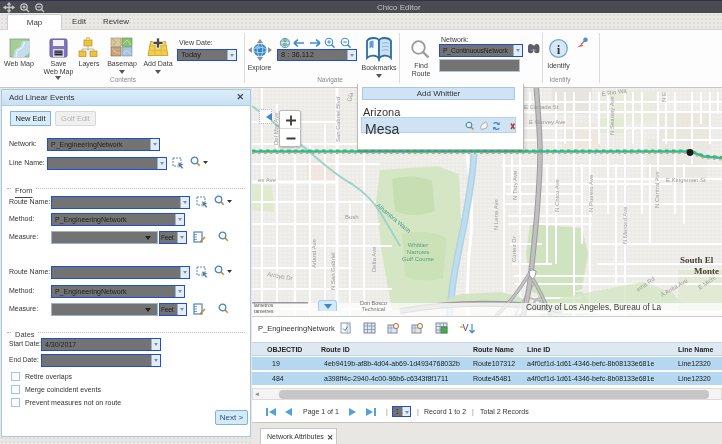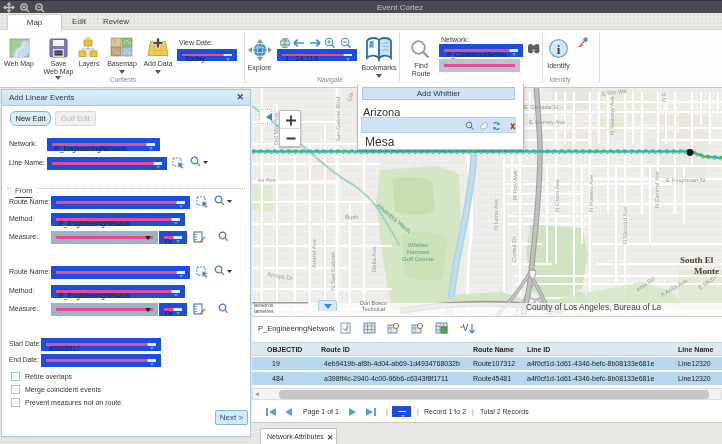--- a/index.html
+++ b/index.html
@@ -9,21 +9,21 @@
 #titlebar{position:absolute;left:0;top:0;width:722px;height:13px;background:#4a4a51;border-top:1px solid #31314e;}
 #titlebar .ttl{position:absolute;left:377px;top:1px;width:100px;text-align:left;color:#c2c2c8;font-size:8px;line-height:12px;}
 #tabbar{position:absolute;left:0;top:13px;width:722px;height:17px;background:#ebe9e6;
  background-image:radial-gradient(#dedcd8 .8px,transparent .8px);background-size:4px 4px;border-bottom:1px solid #d6d4d1;z-index:6;}
 .tab{position:absolute;top:1px;height:16px;font-size:8px;color:#3a3a3a;text-align:center;line-height:16px;}
 .tab.active{background:#fff;border:1px solid #cfcdca;border-bottom:none;border-radius:2px 2px 0 0;}
 #ribbon{position:absolute;left:0;top:30px;width:722px;height:58px;background:#fdfdfd;border-bottom:1px solid #c9c7c4;z-index:5;}
 .rlbl{position:absolute;font-size:7px;color:#3c3c3c;text-align:center;line-height:7.5px;}
 .rgrp{position:absolute;top:46px;font-size:6.5px;color:#8a8a8a;text-align:center;}
 .rsep{position:absolute;top:3px;height:50px;width:1px;background:#dddbd8;}
-.combo{position:absolute;background:#ec4899;border:5px solid #1d4ed8;font-size:7px;color:#222;}
+.combo{position:absolute;background:#737373;border:1px solid #1d4ed8;font-size:7px;color:#222;}
 .combo .cbtn{position:absolute;right:0;top:0;bottom:0;width:9px;background:#e4edf4;border-left:1px solid #9ab4c8;}
 .combo .cbtn:after{content:"";position:absolute;left:1.5px;top:4px;border:2.5px solid transparent;border-top:3.5px solid #7a93a8;}
 .combo .cval{position:absolute;left:3px;top:0;right:12px;white-space:nowrap;overflow:hidden;}
 .dda{position:absolute;width:0;height:0;border:3px solid transparent;border-top:4px solid #555;}
 .flbl{position:absolute;font-size:7px;color:#333;white-space:nowrap;}
 .fsep{position:absolute;left:5px;width:238px;height:9px;font-size:7.5px;color:#444;}
 .fsep span{background:#fff;padding:0 3px;position:relative;top:-3px;margin-left:5px;}
 .fsep{border-top:1px dotted #b8b8b8;margin-top:4px;}
 .chk{position:absolute;width:9px;height:9px;background:#fff;border:1px solid #9ec4e0;}
 .cval{line-height:11px;}
@@ -38,21 +38,21 @@
    <path d="M6 1.5 L6 9.5 M2 5.5 L10 5.5"></path>
    <path d="M4.5 3 L6 1 L7.5 3 M4.5 8 L6 10 L7.5 8 M3 4 L1 5.5 L3 7 M9 4 L11 5.5 L9 7"></path>
    <circle cx="21" cy="5" r="3.2"></circle>
         <path d="M23.5 7.5 L26 10"></path>
    <path d="M19.5 5 L22.5 5 M21 3.5 L21 6.5"></path>
    <circle cx="36" cy="5" r="3.2"></circle>
         <path d="M38.5 7.5 L41 10"></path>
    <path d="M34.5 5 L37.5 5"></path>
   </g>
  </svg>
- <div class="ttl">Event Cortez</div>
+ <div class="ttl">Chico Editor</div>
 </div>
 
 <div id="tabbar">
  <div class="tab active" style="left:7px;width:55px;">Map</div>
  <div class="tab" style="left:58px;width:42px;">Edit</div>
  <div class="tab" style="left:94px;width:44px;">Review</div>
 </div>
 
 <div id="ribbon">
  <svg class="abs" style="left:0;top:0" width="722" height="57" viewBox="0 0 722 57">
@@ -161,21 +161,21 @@
  <div class="dda" style="left:155px;top:40px;"></div>
  <div class="rlbl" style="left:179px;top:9px;width:42px;text-align:left;">View Date:</div>
  <div class="combo" style="left:177px;top:19px;width:60px;height:12px;">
       <div class="cval" style="line-height:10px;font-size:7.5px;">Today</div>
       <div class="cbtn"></div>
     </div>
  <div class="rgrp" style="left:80px;width:86px;">Contents</div>
  <div class="rsep" style="left:244px;"></div>
  <div class="rlbl" style="left:243px;top:34px;width:33px;">Explore</div>
  <div class="combo" style="left:277px;top:19px;width:80px;height:12px;">
-      <div class="cval" style="line-height:10px;font-size:7.5px;">1 : 24.113</div>
+      <div class="cval" style="line-height:10px;font-size:7.5px;">8 : 36.112</div>
       <div class="cbtn"></div>
     </div>
  <div class="rlbl" style="left:360px;top:34px;width:38px;">Bookmarks</div>
  <div class="dda" style="left:376px;top:44px;"></div>
  <div class="rgrp" style="left:290px;width:80px;">Navigate</div>
  <div class="rsep" style="left:399px;"></div>
  <div class="rlbl" style="left:406px;top:32px;width:30px;">Find<br>Route</div>
  <div class="rlbl" style="left:441px;top:6px;width:50px;text-align:left;">Network:</div>
  <div class="combo" style="left:439px;top:13.5px;width:84px;height:13px;">
       <div class="cval" style="line-height:11px;font-size:6.7px;letter-spacing:-.1px;">P_ContinuousNetwork</div>
@@ -323,21 +323,21 @@
  <div class="abs" style="left:66px;top:216px;width:19px;height:11px;background:#d5e9f9;border:1px solid #a8cbe6;border-bottom:none;border-radius:3px 3px 0 0;">
   <div style="position:absolute;left:5px;top:3px;width:0;height:0;border:4px solid transparent;border-top:5px solid #3e86c8;"></div>
  </div>
 </div>
 
 <div id="panel" class="abs" style="z-index:6;left:1px;top:89px;width:250px;height:348px;background:#fff;border:1px solid #a6c8e2;">
  <div class="abs" style="left:0;top:0;width:248px;height:16px;background:linear-gradient(#dcedfa,#c8e0f4);border-bottom:1px solid #aecde8;">
   <div class="abs" style="left:7px;top:3px;font-size:8px;color:#333;">Add Linear Events</div>
   <div class="abs" style="right:6px;top:2px;font-size:9px;color:#444;font-weight:bold;">✕</div>
  </div>
- <div class="abs" style="left:8px;top:21px;width:41px;height:15px;background:#d9ecfb;border:1px solid #7fb2dc;border-radius:6px;font-size:7.5px;color:#222;text-align:center;line-height:13px;">New Edit</div>
+ <div class="abs" style="left:8px;top:21px;width:41px;height:15px;background:#d9ecfb;border:1px solid #7fb2dc;border-radius:0;font-size:7.5px;color:#222;text-align:center;line-height:13px;">New Edit</div>
  <div class="abs" style="left:53px;top:21px;width:41px;height:15px;background:#f0f0f0;border:1px solid #d8d8d8;border-radius:2px;font-size:7.5px;color:#b4b4b4;text-align:center;line-height:13px;">Golf Edit</div>
  <div class="flbl" style="left:7px;top:50px;">Network:</div>
  <div class="combo" style="left:45px;top:48px;width:113px;height:13px;">
       <div class="cval">P_EngineeringNetwork</div>
       <div class="cbtn"></div>
     </div>
  <div class="flbl" style="left:7px;top:69px;">Line Name:</div>
  <div class="combo" style="left:45px;top:67px;width:120px;height:13px;">
       <div class="cbtn"></div>
     </div>
@@ -367,20 +367,21 @@
       <div class="cval">P_EngineeringNetwork</div>
       <div class="cbtn"></div>
     </div>
  <div class="flbl" style="left:7px;top:215px;">Measure:</div>
  <div class="combo" style="left:49px;top:213px;width:107px;height:13px;border-color:#9ab4c8;"></div>
  <div class="dda" style="left:143px;top:218px;border-top-color:#222;"></div>
  <div class="combo" style="left:157px;top:213px;width:28px;height:13px;">
       <div class="cval" style="font-size:6.8px;left:1px;right:10px;letter-spacing:-.3px;">Feet</div>
       <div class="cbtn" style="width:9px;"></div>
     </div>
+ <div class="fsep" style="top:238px;"><span>Dates</span></div>
  <div class="flbl" style="left:7px;top:250px;font-size:6.7px;">Start Date:</div>
  <div class="combo" style="left:39px;top:248px;width:120px;height:13px;">
       <div class="cval">4/30/2017</div>
       <div class="cbtn"></div>
     </div>
  <div class="flbl" style="left:7px;top:266px;font-size:6.7px;">End Date:</div>
  <div class="combo" style="left:39px;top:264px;width:120px;height:13px;">
       <div class="cbtn"></div>
     </div>
  <div class="chk" style="left:9px;top:282px;"></div>
@@ -425,21 +426,21 @@
   <use href="#imeas" x="192" y="213"></use>
   <use href="#imag" x="216" y="213"></use>
  </svg>
  <div class="abs" style="left:213px;top:320px;width:33px;height:15px;background:#d6e9f8;border:1px solid #7fb2dc;border-radius:2px;font-size:8px;color:#1c4f7c;text-align:center;line-height:13px;">Next &gt;</div>
 </div>
 
 <div id="popup" class="abs" style="z-index:7;left:357px;top:84px;width:167px;height:66px;background:#fff;border:1px solid #bbb;border-top:none;box-shadow:1px 2px 3px rgba(0,0,0,.15);">
  <div class="abs" style="left:4px;top:3px;width:153px;height:13px;background:#cfe3f5;border:1px solid #a5c8e4;font-size:8px;color:#333;text-align:center;line-height:12px;">Add Whittier</div>
  <div class="abs" style="left:5px;top:22px;font-size:11px;color:#333;">Arizona</div>
  <div class="abs" style="left:3px;top:33px;width:155px;height:16px;background:#cfe3f5;border:1px solid #b5d2ea;">
-  <div class="abs" style="left:3px;top:17px;font-size:12px;color:#333;">Mesa</div>
+  <div class="abs" style="left:3px;top:3px;font-size:14px;color:#333;">Mesa</div>
   <svg class="abs" style="left:103px;top:3px" width="52" height="10" viewBox="0 0 52 10">
    <circle cx="4" cy="4" r="2.8" fill="#e8f2fa" stroke="#4a86b8" stroke-width="1.1"></circle>
    <path d="M6.2 6.2 L8.6 8.6" stroke="#c8852c" stroke-width="1.3"></path>
    <path d="M16.5 8.5 q-1.5 -2 -.5 -3.5 l1 -1.5 q.6 -.9 1.2 -.3 l.3 -.9 q.5 -.9 1.2 -.4 l.4 -.6 q.6 -.7 1.2 0 l.6 1 q1.2 2.2 -.3 4.7 z" fill="#f6f6f6" stroke="#9a9a9a" stroke-width=".8"></path>
    <g stroke="#3e86c8" stroke-width="1.3" fill="none">
     <path d="M28.5 2.6 a3.2 3.2 0 0 1 5.2 .8"></path>
           <path d="M34.3 7.4 a3.2 3.2 0 0 1 -5.2 -.8"></path>
    </g>
    <path d="M34.6 1 v3 h-3 z" fill="#3e86c8"></path>
         <path d="M28.2 9 v-3 h3 z" fill="#3e86c8"></path>

